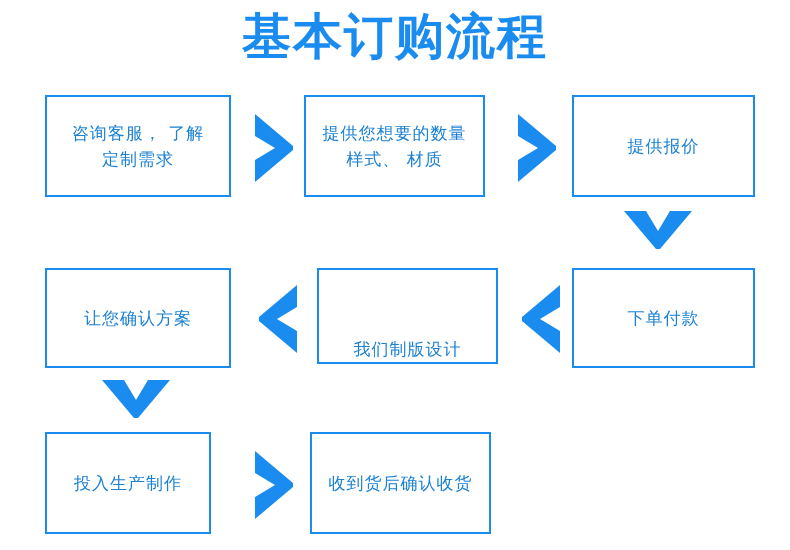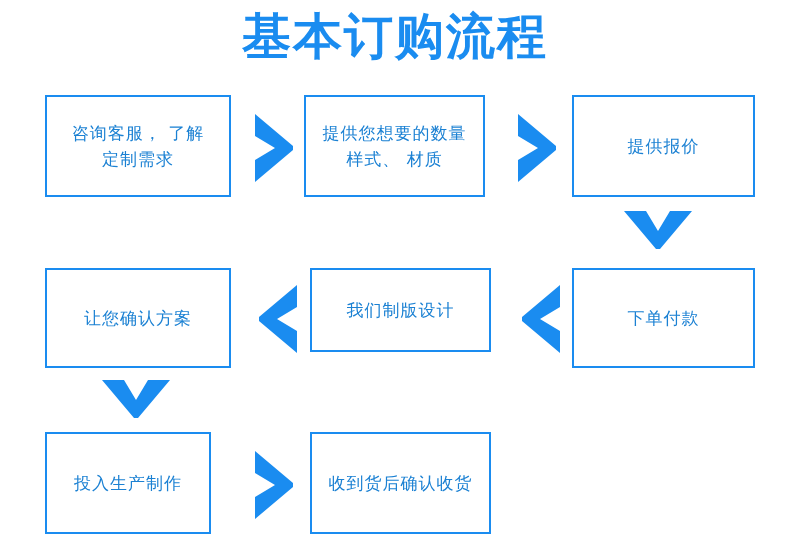--- a/index.html
+++ b/index.html
@@ -56,21 +56,21 @@
     padding: 0 6px;
     white-space: pre-line;
   }
 
   
   .box-r1c1 { left: 45px;  top: 95px;  width: 186px; height: 102px; }
   .box-r1c2 { left: 304px; top: 95px;  width: 181px; height: 102px; }
   .box-r1c3 { left: 572px; top: 95px;  width: 183px; height: 102px; }
   
   .box-r2c1 { left: 45px;  top: 268px; width: 186px; height: 100px; }
-  .box-r2c2 { left: 310px; top: 268px; width: 181px; height: 84px; }
+  .box-r2c2 { left: 317px; top: 268px; width: 181px; height: 96px; align-items: flex-end; }
   .box-r2c3 { left: 572px; top: 268px; width: 183px; height: 100px; justify-content: center; }
   
   .box-r3c1 { left: 45px;  top: 432px; width: 166px; height: 102px; }
   .box-r3c2 { left: 310px; top: 432px; width: 181px; height: 102px; }
 
   
   .chevron {
     position: absolute;
     line-height: 0;
   }

